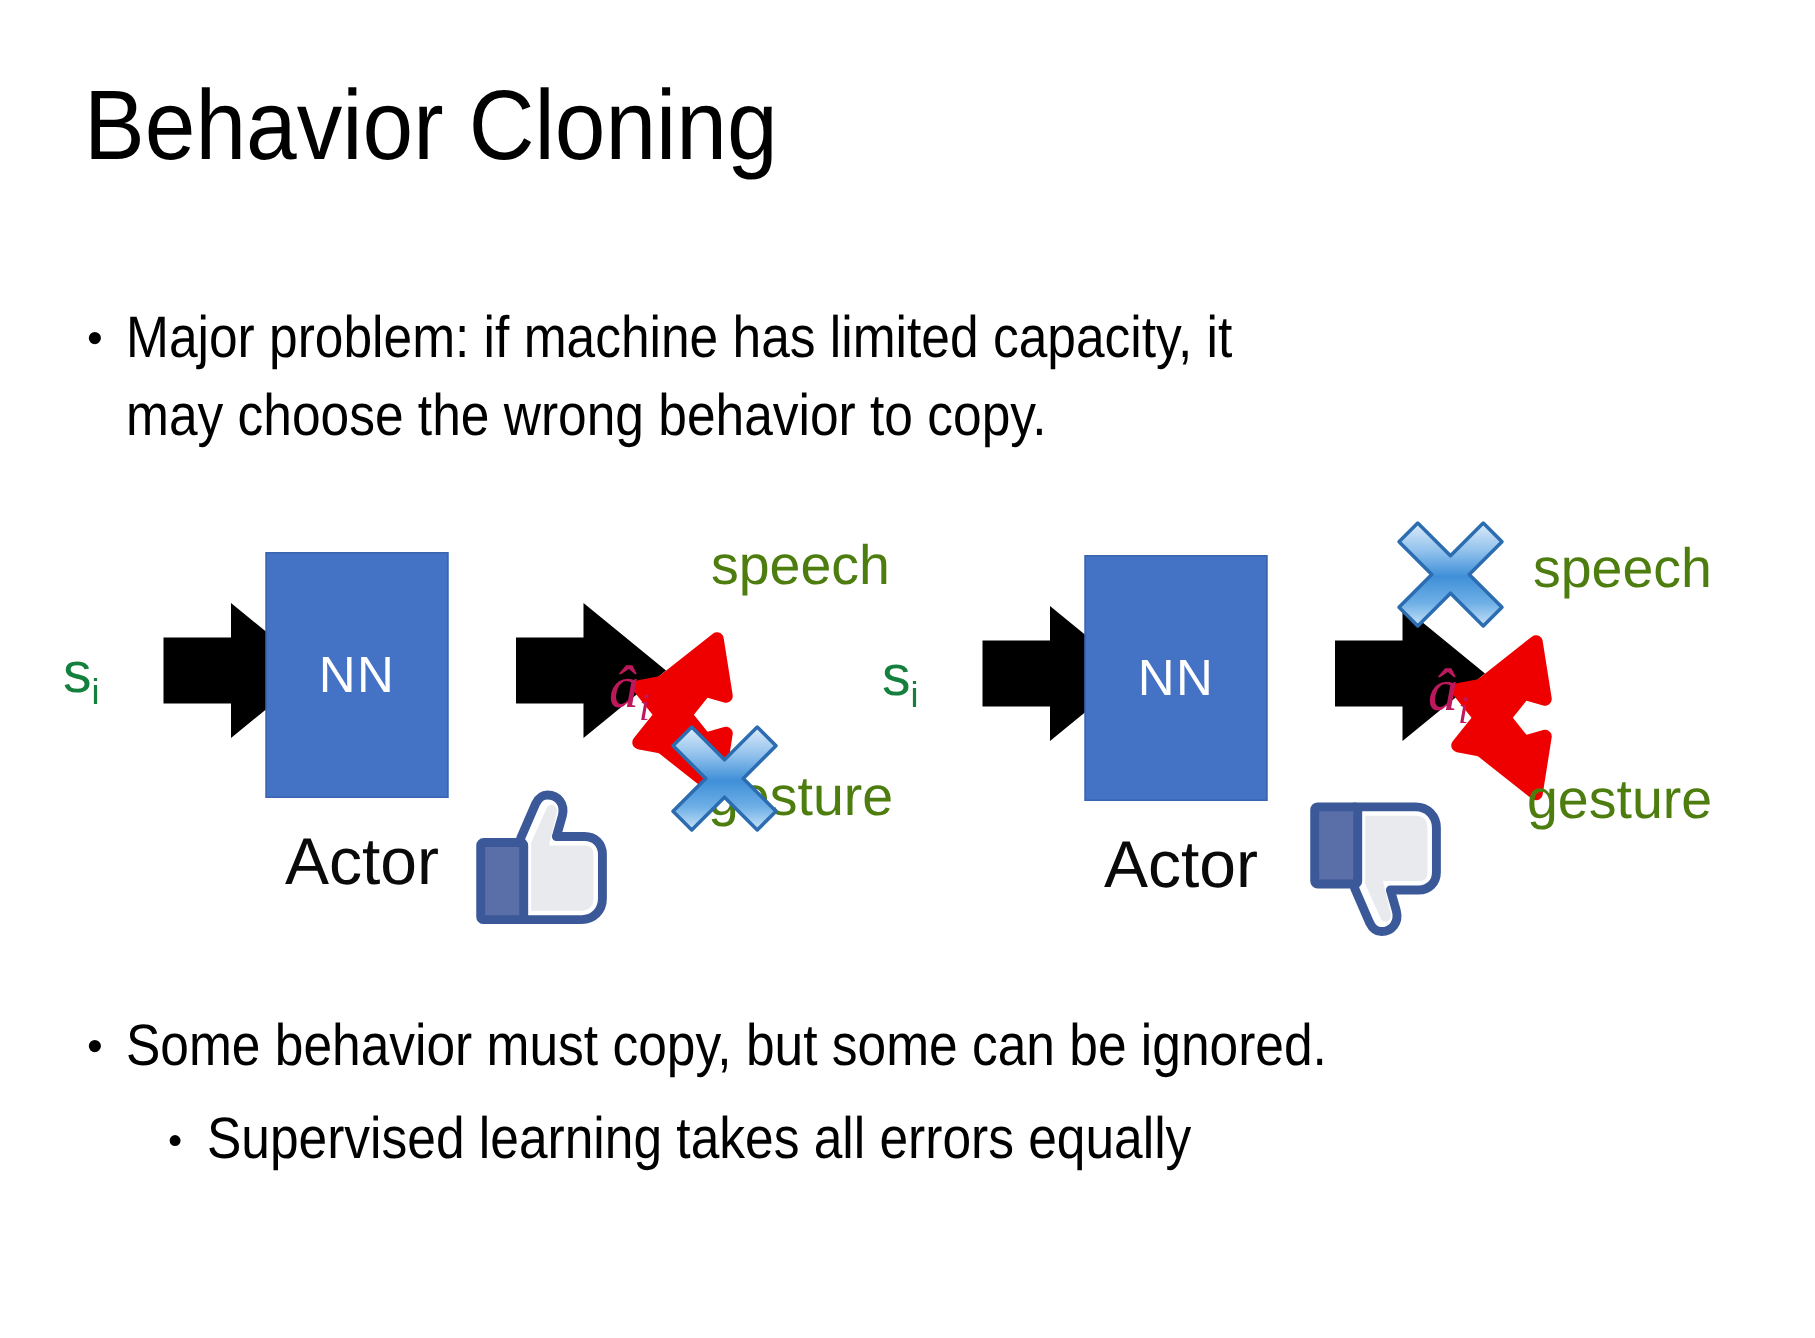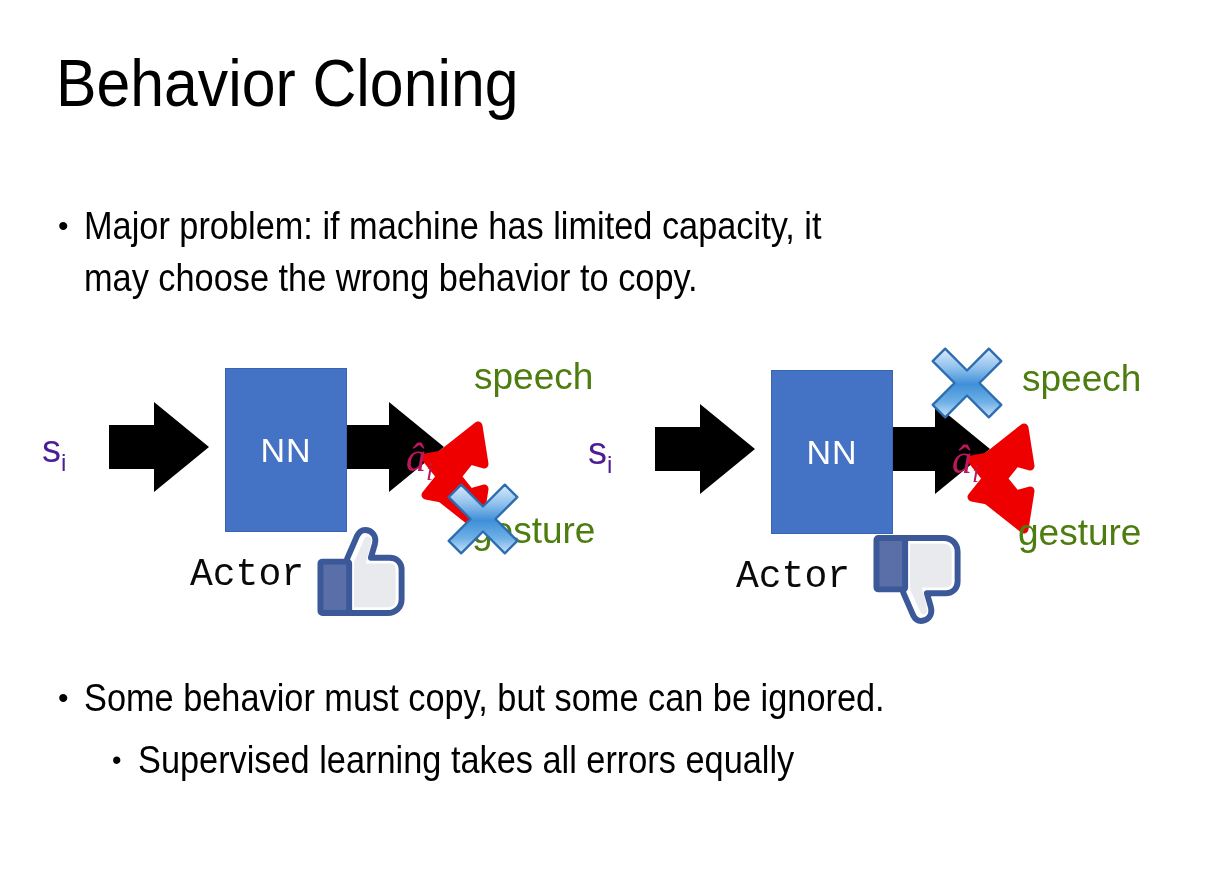--- a/index.html
+++ b/index.html
@@ -89,45 +89,44 @@
     height: 300px;
   }
   #panel-left  { left: 14px; }
   #panel-right { left: 560px; }
 
   .s-label {
     position: absolute;
     font-family: "Liberation Sans", sans-serif;
     font-size: 38px;
     line-height: 38px;
-    color: #4c1d95;
+    color: #15803d;
   }
   .s-label sub {
     font-size: 24px;
     line-height: 0;
   }
 
   .nn-box {
     position: absolute;
     background: #4472C4;
     border: 1px solid #3A63B0;
     display: flex;
     align-items: center;
     justify-content: center;
     color: #ffffff;
     font-family: "Liberation Sans", sans-serif;
     font-size: 34px;
     letter-spacing: 1px;
-    margin-left: 48px;
   }
 
   .actor-label {
     position: absolute;
-    font-family: Liberation Mono, monospace;
-    font-size: 38px;
+    font-family: Liberation Sans, sans-serif;
+    font-size: 44px;
     line-height: 34px;
     color: #0a0a0a;
     white-space: nowrap;
   }
 
   .ahat {
     position: absolute;
     font-family: "Liberation Serif", serif;
     font-style: italic;
     font-size: 40px;

